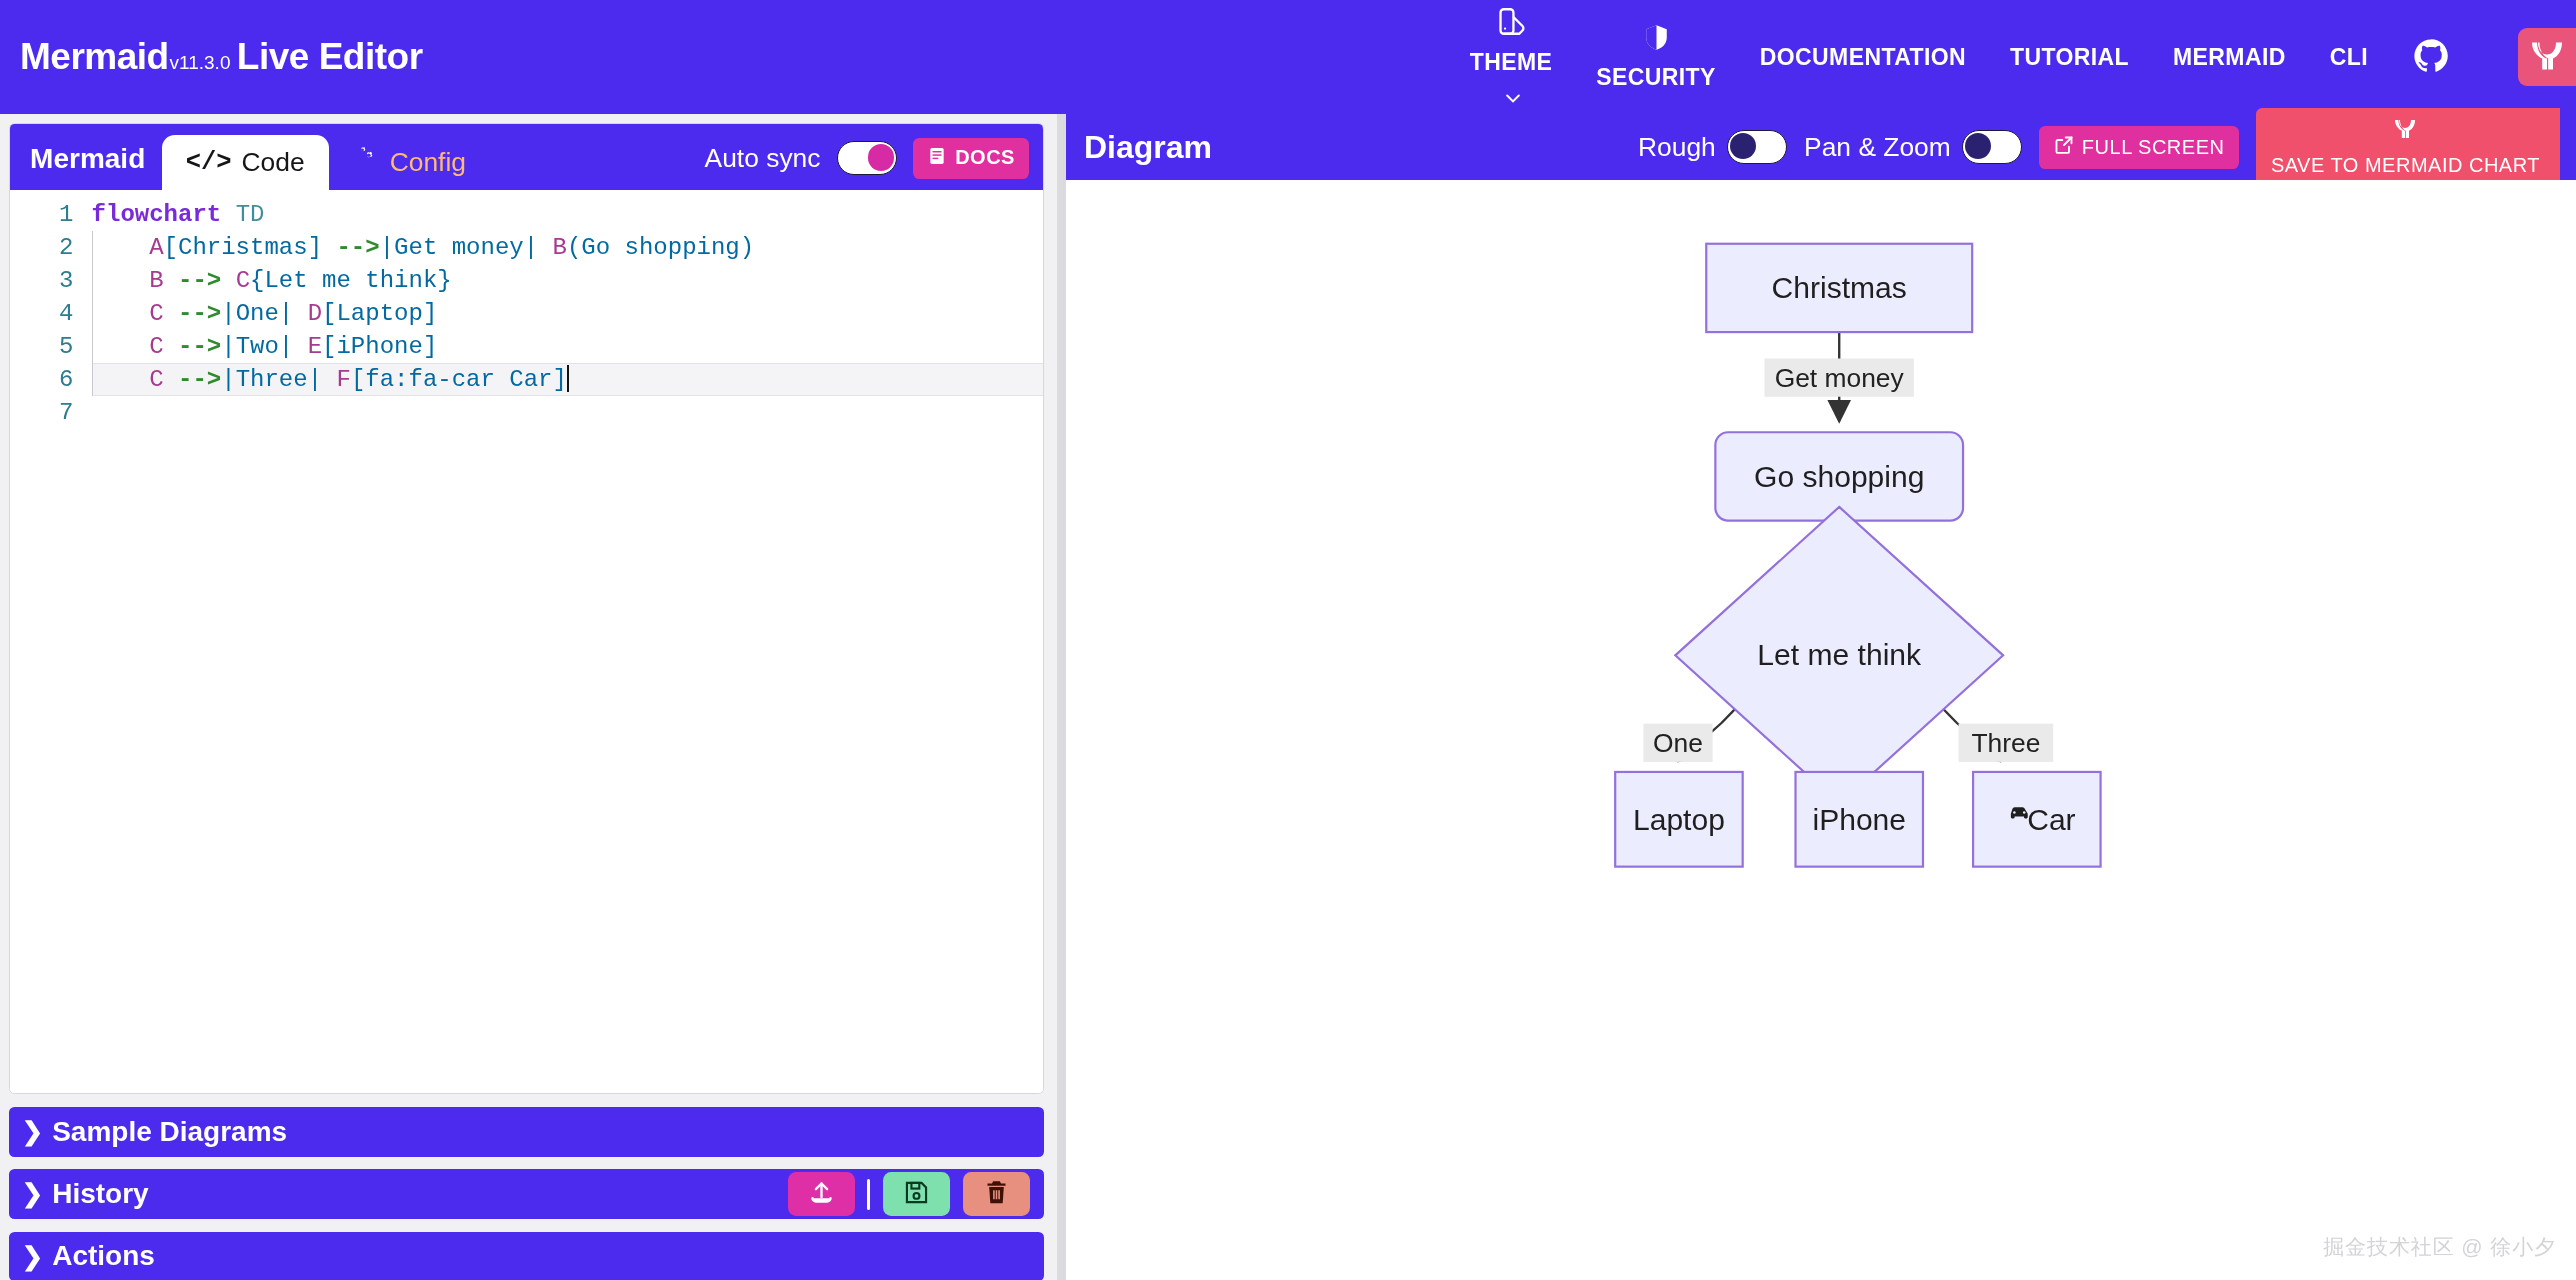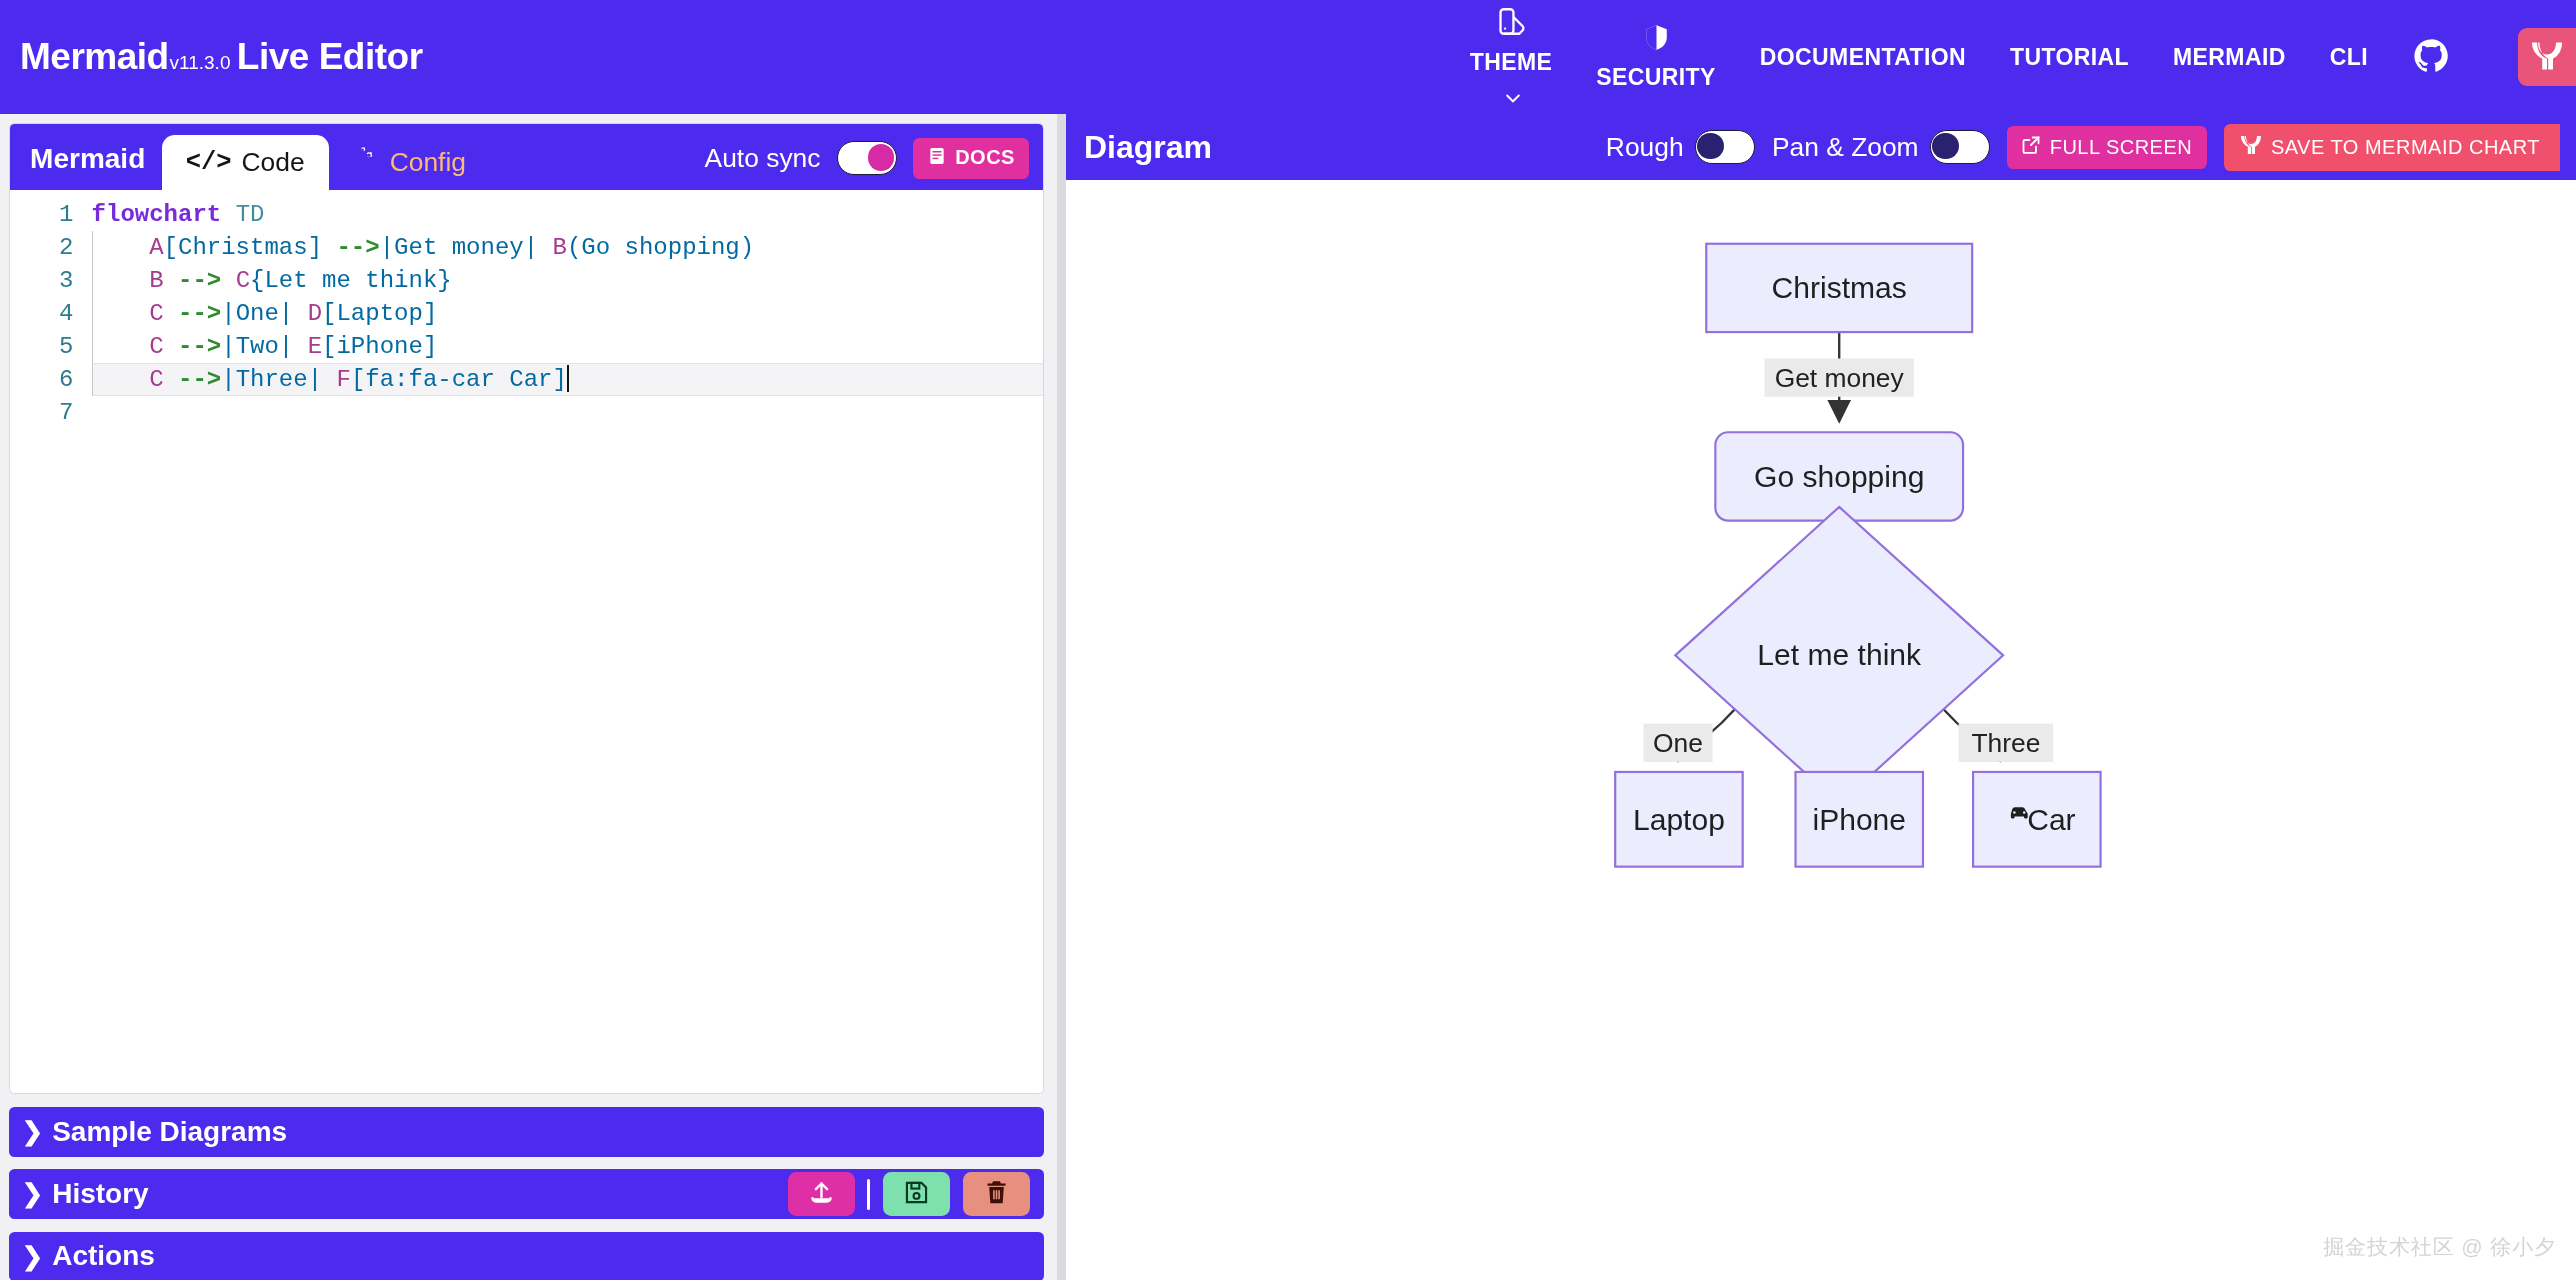--- a/index.html
+++ b/index.html
@@ -284,21 +284,21 @@
     padding: 9px 14.6px;
     display: flex;
     align-items: center;
     gap: 8.2px;
     border: none;
     cursor: pointer;
     white-space: nowrap;
     font-family: "Liberation Sans", sans-serif;
   }
   .pill-btn.fullscreen { background: #E0309F; }
-  .pill-btn.savechart  { background: #F0506B; border-radius: 6.4px 0 0 6.4px; padding-right: 20px; }
+  .pill-btn.savechart  { background: #F0506B; border-radius: 6.4px 0 0 6.4px; padding-right: 20px; flex-direction: column; }
 
   .canvas {
     flex: 1;
     background: #fff;
     position: relative;
     overflow: hidden;
   }
   .watermark {
     position: absolute;
     right: 20px; bottom: 20px;

